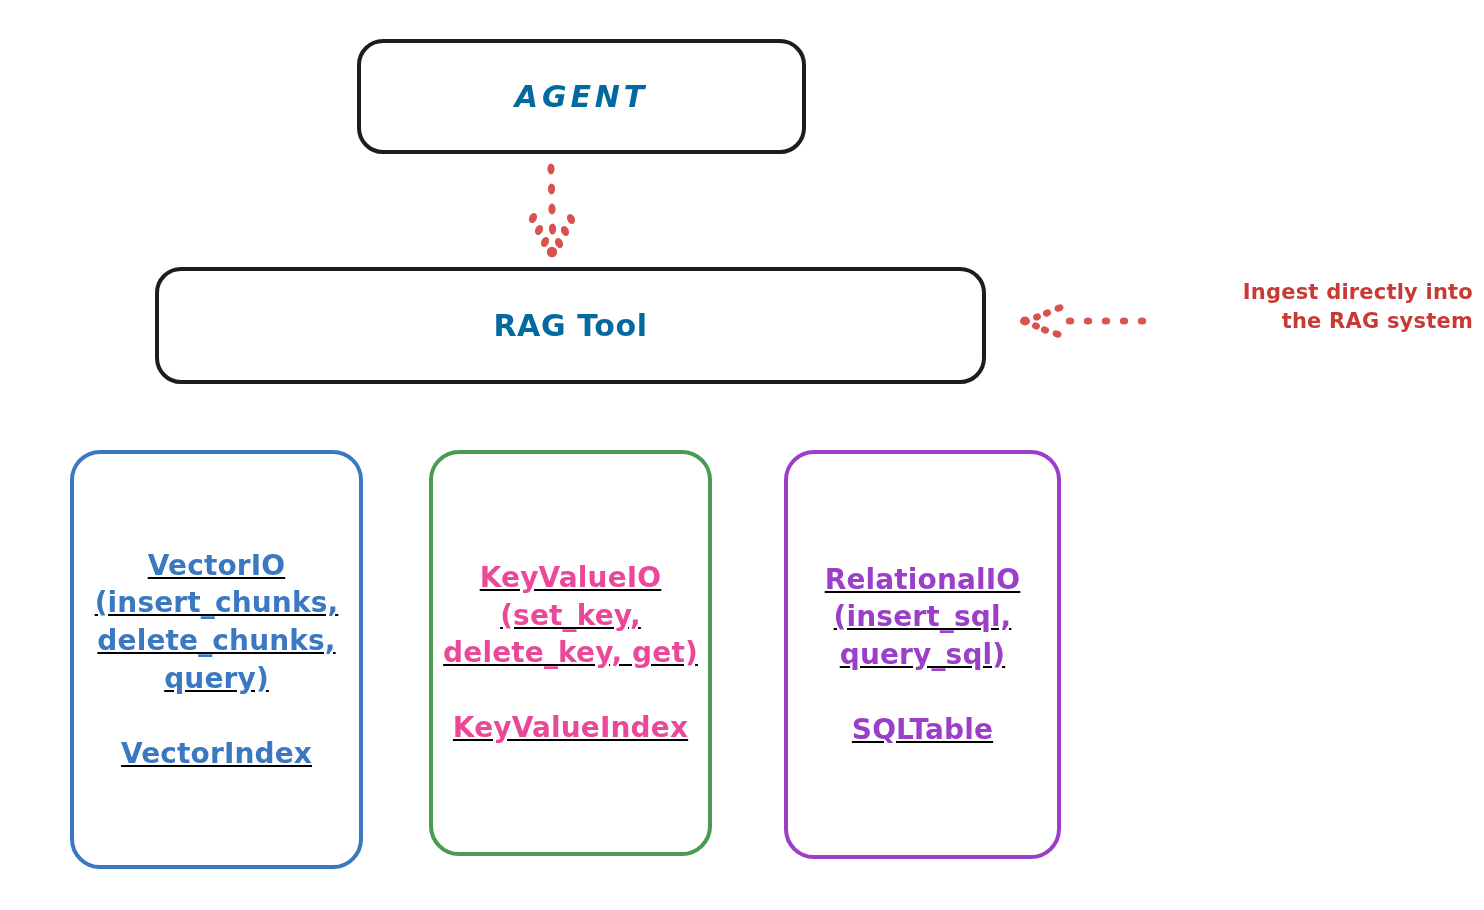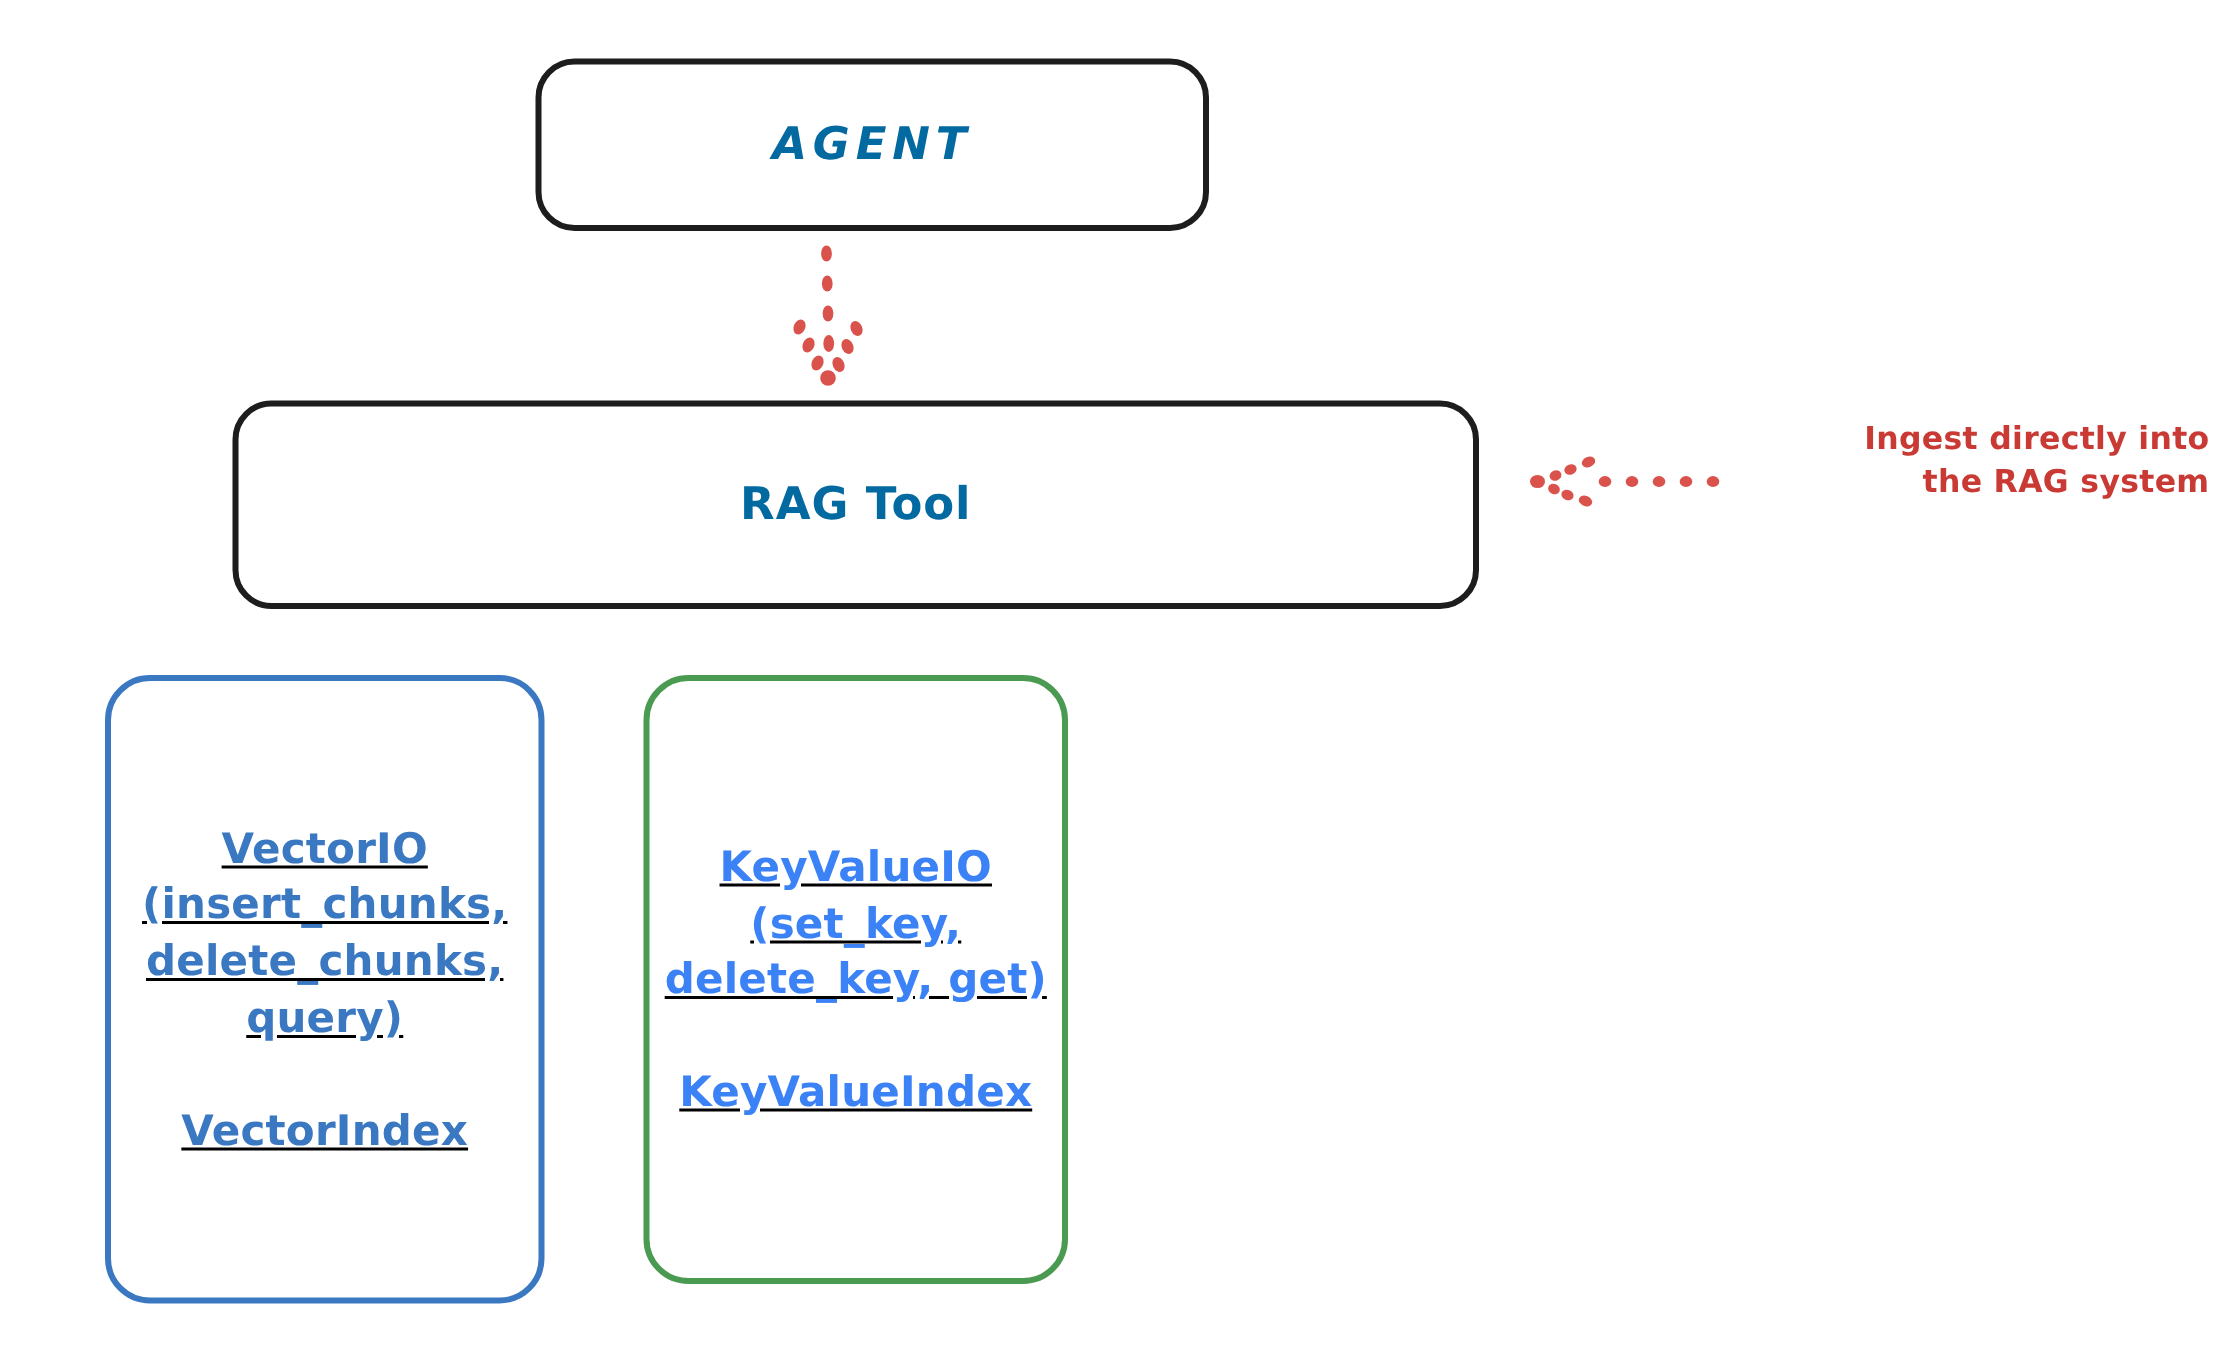--- a/index.html
+++ b/index.html
@@ -46,21 +46,21 @@
     letter-spacing: 0.06em;
   }
 
   #agent-box { left: 357px; top: 39px; width: 449px; height: 115px; }
   #agent-box .node-label {
     font-size: 30px;
     font-style: italic;
     letter-spacing: 0.13em;
   }
 
-  #rag-tool-box { left: 155px; top: 267px; width: 831px; height: 139px; }
+  #rag-tool-box { left: 155px; top: 267px; width: 831px; height: 117px; }
   #rag-tool-box .node-label {
     font-size: 30px;
     letter-spacing: 0.02em;
   }
 
   
   .node-colored {
     border-width: 4px;
     border-style: solid;
     border-radius: 30px;
@@ -70,21 +70,21 @@
     font-size: 28px;
     font-weight: 600;
     line-height: 1.34;
     letter-spacing: 0.005em;
   }
 
   #vector-io-box   { left: 70px;  top: 450px; width: 293px; height: 419px; border-color: #3a78c2; }
   #vector-io-box .node-label   { color: #3a78c2; }
 
   #keyvalue-io-box { left: 429px; top: 450px; width: 283px; height: 406px; border-color: #4a9a51; }
-  #keyvalue-io-box .node-label { color: #3b82f6; }
+  #keyvalue-io-box .node-label { color: #ec4899; }
 
   #relational-io-box { left: 784px; top: 450px; width: 277px; height: 409px; border-color: #9b3fc9; }
   #relational-io-box .node-label { color: #9b3fc9; }
 
   
   .arrow-svg {
     position: absolute;
     overflow: visible;
   }
   #agent-to-rag-arrow { left: 500px; top: 156px; width: 110px; height: 110px; }
@@ -173,14 +173,21 @@
   </div>
 
   <div class="node node-colored" id="keyvalue-io-box">
     <div class="node-label">KeyValueIO
 (set_key,
 delete_key, get)
 
 KeyValueIndex</div>
   </div>
 
+  <div class="node node-colored" id="relational-io-box">
+    <div class="node-label">RelationalIO
+(insert_sql,
+query_sql)
+
+SQLTable</div>
+  </div>
 
 </div>
 
 </body></html>

